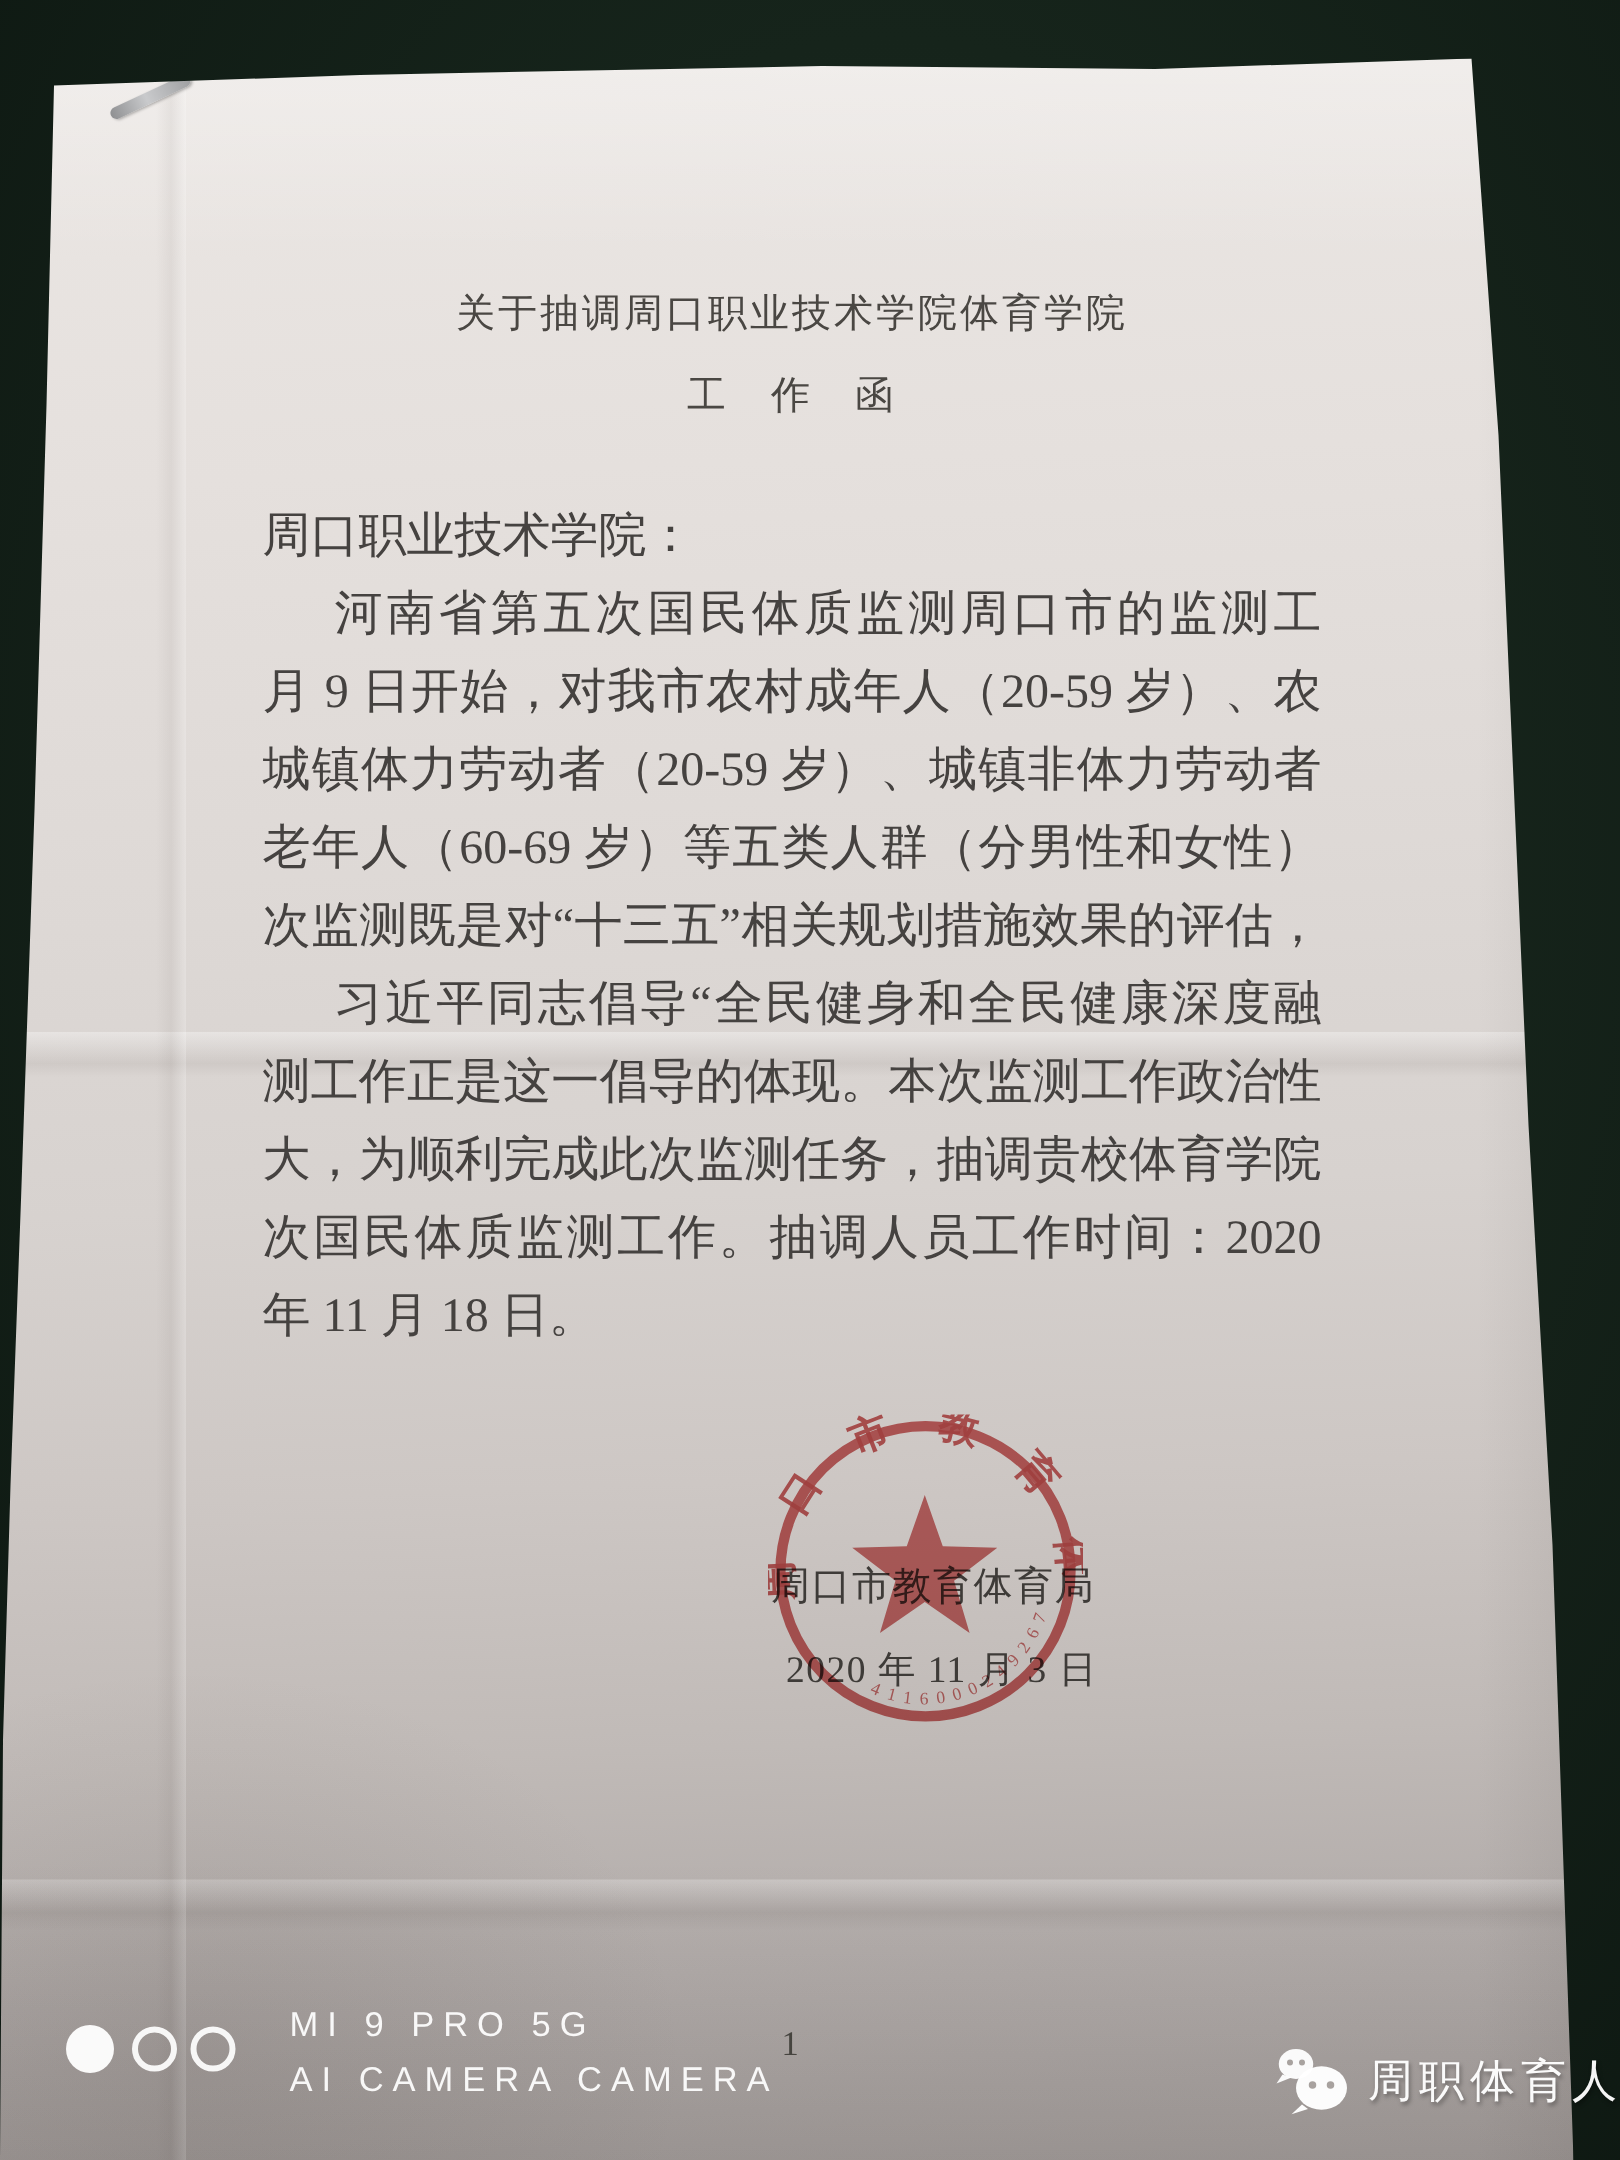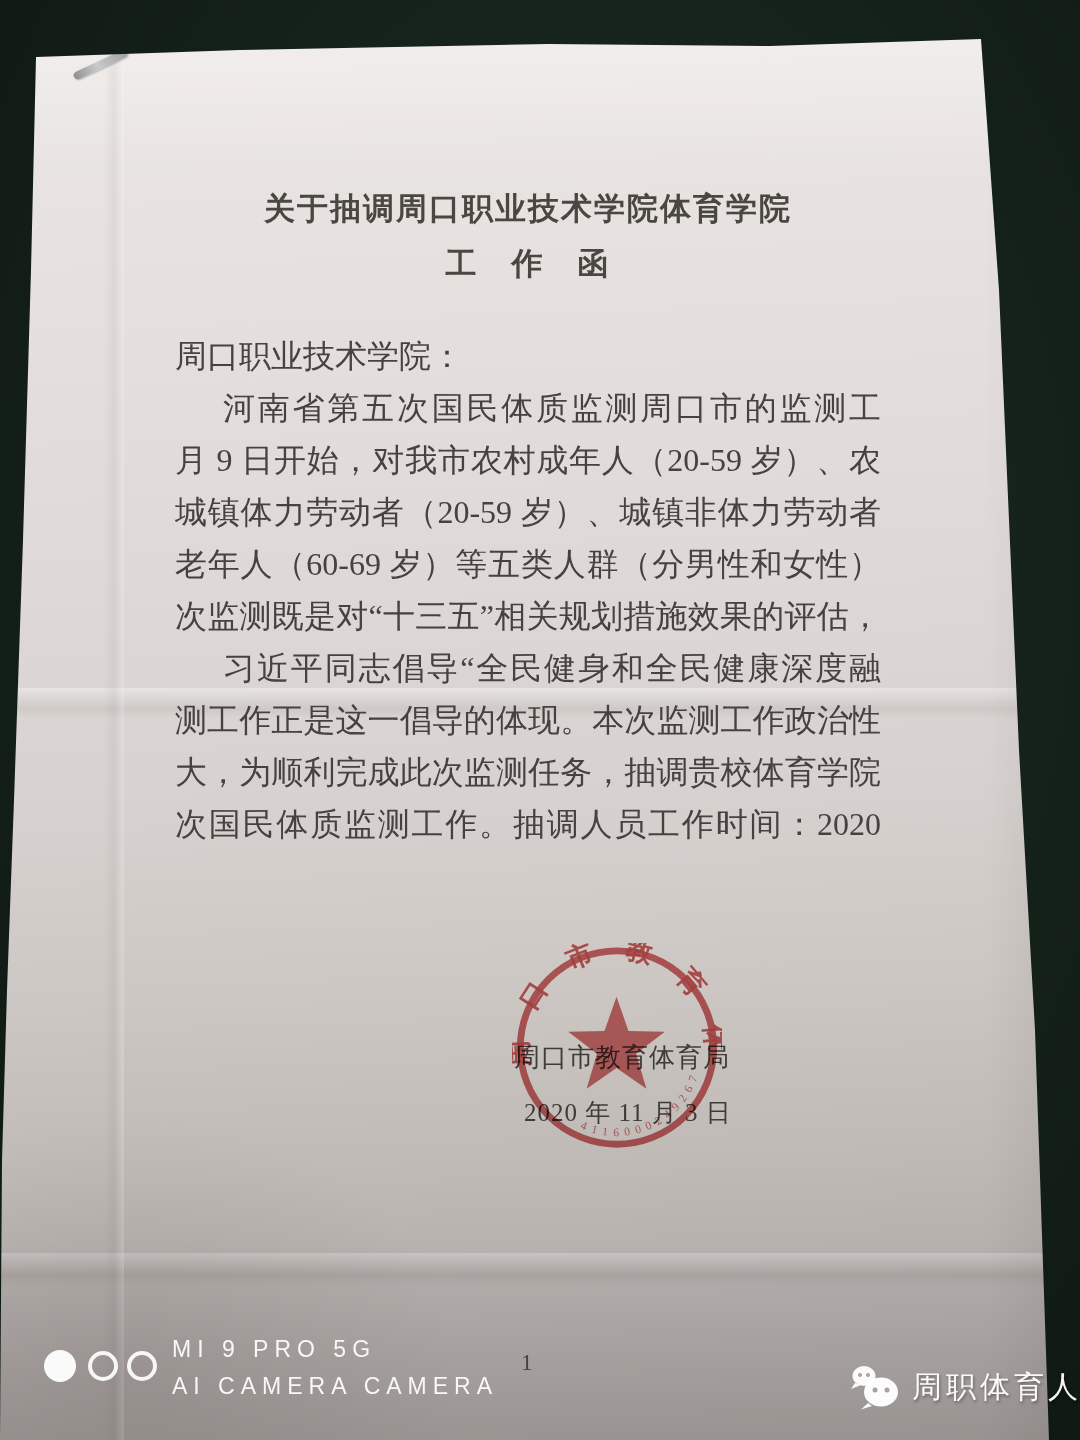--- a/index.html
+++ b/index.html
@@ -35,21 +35,21 @@
     background:linear-gradient(180deg, transparent, rgba(70,64,61,.12)); }
 
   .staple {
     position:absolute; left:74px; top:73px; width:58px; height:8px; border-radius:4px;
     transform:rotate(-25deg); transform-origin:left center;
     background:linear-gradient(90deg,#8f9092,#c9cacc 45%,#9fa0a2);
     box-shadow:1px 1px 2px rgba(0,0,0,.28);
   }
 
   .doc-title { position:absolute; left:175px; top:181px; width:706px; text-align:center;
-    font-size:31px; font-weight:700; color:#4a4743; letter-spacing:2px; }
+    font-size:26px; font-weight:400; color:#4a4743; letter-spacing:2px; }
   .doc-title .tl { height:55px; line-height:55px; }
 
   .doc-body { position:absolute; left:175px; top:330px; width:706px;
     font-size:32px; color:#454240; line-height:52px; }
   .l { height:52px; overflow:hidden; }
   .jl { text-align:justify; text-align-last:justify; }
   .ind { text-indent:48px; }
 
   .sig  { position:absolute; left:514px; top:1040px; font-size:26px; color:#3e3b38; letter-spacing:1px; }
   .date { position:absolute; left:524px; top:1096px; font-size:25px; color:#3e3b38; letter-spacing:1px; }
@@ -58,21 +58,21 @@
   .seal { position:absolute; left:512px; top:943px; width:210px; height:210px;
     mix-blend-mode:multiply; opacity:.93; filter:blur(0.4px); }
 
   .cam-wm { font-family:"Liberation Sans","DejaVu Sans",sans-serif; }
   .cam-c1 { position:absolute; left:44px; top:1350px; width:32px; height:32px; border-radius:50%;
     background:rgba(255,255,255,.95); }
   .cam-c2 { position:absolute; left:88px; top:1351px; width:22px; height:22px; border-radius:50%;
     border:4px solid rgba(255,255,255,.92); }
   .cam-c3 { position:absolute; left:127px; top:1351px; width:22px; height:22px; border-radius:50%;
     border:4px solid rgba(255,255,255,.92); }
-  .cam-text { position:absolute; left:172px; top:1331px; color:rgba(255,255,255,.93);
+  .cam-text { position:absolute; left:193px; top:1331px; color:rgba(255,255,255,.93);
     font-size:23px; letter-spacing:6px; line-height:37px; white-space:nowrap;
     font-family:"Liberation Sans","DejaVu Sans",sans-serif; }
 
   .wx-wm { position:absolute; left:850px; top:1364px; display:flex; align-items:center; gap:10px; }
   .wx-label { color:rgba(255,255,255,.96); font-size:30px; letter-spacing:4px; white-space:nowrap;
     font-family:"Liberation Sans","DejaVu Sans",sans-serif;
     text-shadow:1px 2px 3px rgba(0,0,0,.35); }
 </style>
 </head>
 <body>
@@ -99,20 +99,21 @@
       <div class="l">周口职业技术学院：</div>
       <div class="l jl ind">河南省第五次国民体质监测周口市的监测工作，将于 2020 年 11</div>
       <div class="l jl">月 9 日开始，对我市农村成年人（20-59 岁）、农村老年人（60-69 岁）、</div>
       <div class="l jl">城镇体力劳动者（20-59 岁）、城镇非体力劳动者（20-59 岁）和城镇</div>
       <div class="l jl">老年人（60-69 岁）等五类人群（分男性和女性）进行抽样监测。本</div>
       <div class="l jl">次监测既是对“十三五”相关规划措施效果的评估，同时也为“十四</div>
       <div class="l jl ind">习近平同志倡导“全民健身和全民健康深度融合”，国民体质监</div>
       <div class="l jl">测工作正是这一倡导的体现。本次监测工作政治性强，任务重，意义</div>
       <div class="l jl">大，为顺利完成此次监测任务，抽调贵校体育学院十四名学生参加此</div>
       <div class="l jl">次国民体质监测工作。抽调人员工作时间：2020 年 11 月 9 日至 2020</div>
+      <div class="l">年 11 月 18 日。</div>
     </div>
 
     <div class="sig">周口市教育体育局</div>
     <div class="date">2020 年 11 月 3 日</div>
 
     <svg class="seal" viewBox="0 0 215 215">
       <defs>
         <path id="sealArc" d="M 19,132 A 92,92 0 1 1 196,132" fill="none"></path>
         <path id="codeArc" d="M 66,188 A 88,88 0 0 0 194,118" fill="none"></path>
       </defs>

